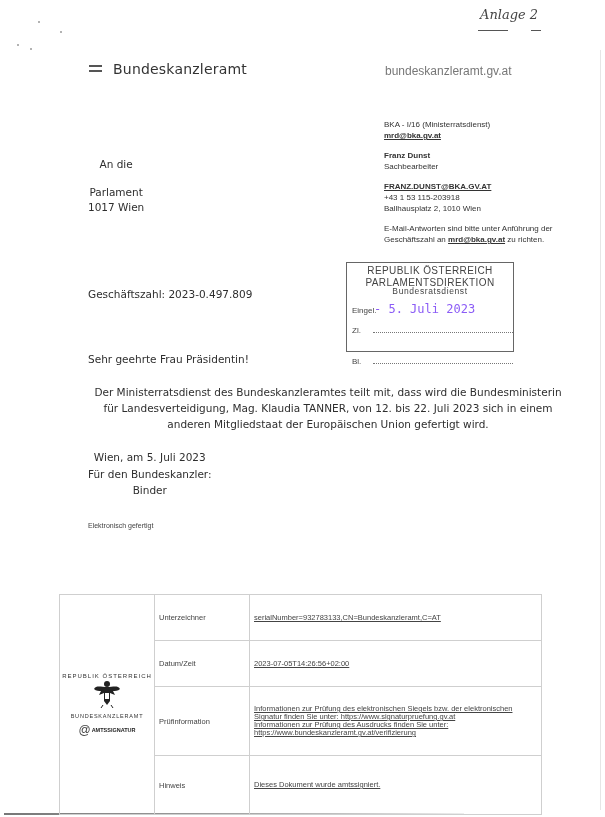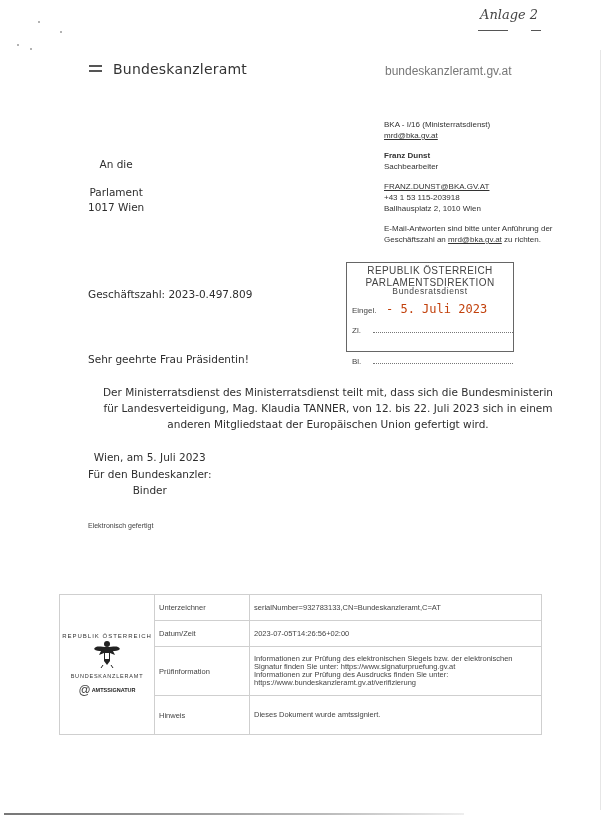--- a/index.html
+++ b/index.html
@@ -15,47 +15,47 @@
     .annot-line { position: absolute; height: 1px; background: #555; }
 
     .logo { left: 89px; top: 61px; display: flex; align-items: center; }
     .logo-mark { width: 13px; height: 8px; position: relative; margin-right: 11px; }
     .logo-mark span { position: absolute; left: 0; height: 2px; background: #555; }
     .logo-name { font-family: "DejaVu Sans", sans-serif; font-size: 14px; color: #333; letter-spacing: 0.2px; }
     .site { left: 385px; top: 64px; font-size: 12px; color: #777; }
 
     .sender { left: 384px; top: 119px; font-size: 8px; line-height: 11px; color: #333; }
     .sender .gap { height: 9px; }
-    .u { text-decoration: underline; }
+    .u { text-decoration: underline; font-weight: bold; }
     .b { font-weight: bold; }
 
     .body-text { font-family: "DejaVu Sans", sans-serif; font-size: 10.5px; color: #2e2e2e; text-align: center; }
     .addr { left: 88px; top: 157px; line-height: 15px; }
     .addr .gap { height: 13px; }
     .gz { left: 88px; top: 288px; }
     .salut { left: 88px; top: 353px; }
     .para { left: 88px; top: 384px; line-height: 16px; width: 480px; }
     .close { left: 88px; top: 449px; line-height: 16.5px; }
     .efert { left: 88px; top: 522px; font-size: 7px; color: #444; }
 
     .stamp { left: 346px; top: 262px; width: 166px; height: 88px; border: 1px solid #666;
              font-family: "Liberation Sans", sans-serif; color: #444; }
     .stamp .hd { text-align: center; font-size: 10px; line-height: 9px; letter-spacing: 0.4px; margin-top: 3px; }
     .stamp .hd3 { text-align: center; font-size: 8.5px; letter-spacing: 0.6px; line-height: 9px; }
     .stamp .row { display: flex; align-items: baseline; margin-left: 5px; }
     .stamp .lbl { font-size: 8px; width: 20px; }
-    .stamp .date { font-family: "DejaVu Sans Mono", monospace; font-size: 12px; color: #c2410c; margin-left: 14px; }
+    .stamp .date { font-family: "DejaVu Sans Mono", monospace; font-size: 12px; color: #8b5cf6; margin-left: 2px; }
     .stamp .dots { flex: 0 0 140px; border-bottom: 1px dotted #777; height: 8px; margin-left: 2px; }
 
     table.sig { position: absolute; left: 59px; top: 594px; width: 483px; border-collapse: collapse;
                 font-family: "Liberation Sans", sans-serif; font-size: 7.5px; color: #444; }
-    table.sig td { border: 1px solid #cfcfcf; padding: 8px 4px; vertical-align: middle; }
+    table.sig td { border: 1px solid #cfcfcf; padding: 18px 4px; vertical-align: middle; }
     table.sig td.seal { width: 90px; padding: 2px; text-align: center; }
     table.sig td.k { width: 86px; }
-    table.sig td.v { line-height: 8px; }
+    table.sig td.v { line-height: 8px; text-decoration: underline; }
     .seal-arc { font-size: 6px; letter-spacing: 1px; color: #333; }
     .eagle { width: 28px; height: 30px; margin: 0 auto; }
     .bka { font-size: 5.5px; letter-spacing: 0.8px; color: #333; margin-top: 2px; }
     .amts { display: flex; align-items: center; justify-content: center; margin-top: 4px; font-size: 5.5px; font-weight: bold; color: #222; }
     .amts .at { font-size: 12px; font-weight: normal; margin-right: 1px; color: #444; }
   </style>
 </head>
 <body>
 
 <div class="speck" style="left:38px;top:21px;"></div>
@@ -115,21 +115,21 @@
     <span class="dots"></span>
   </div>
   <div class="row" style="margin-top:20px;">
     <span class="lbl">Bl.</span>
     <span class="dots"></span>
   </div>
 </div>
 
 <div class="abs body-text salut">Sehr geehrte Frau Präsidentin!</div>
 <div class="abs body-text para">
-  <div>Der Ministerratsdienst des Ministerratsdienst teilt mit, dass sich die Bundesministerin</div>
+  <div>Der Ministerratsdienst des Bundeskanzleramtes teilt mit, dass wird die Bundesministerin</div>
   <div>für Landesverteidigung, Mag. Klaudia TANNER, von 12. bis 22. Juli 2023 sich in einem</div>
   <div>anderen Mitgliedstaat der Europäischen Union gefertigt wird.</div>
 </div>
 <div class="abs body-text close">
   <div>Wien, am 5. Juli 2023</div>
   <div>Für den Bundeskanzler:</div>
   <div>Binder</div>
 </div>
 <div class="abs efert">Elektronisch gefertigt</div>
 

